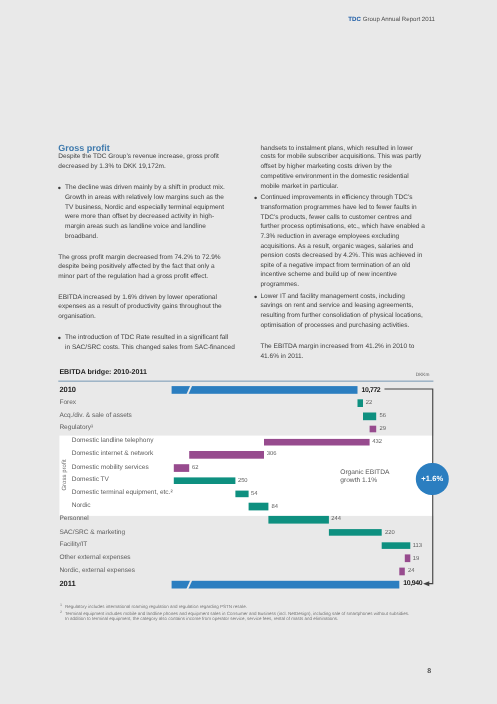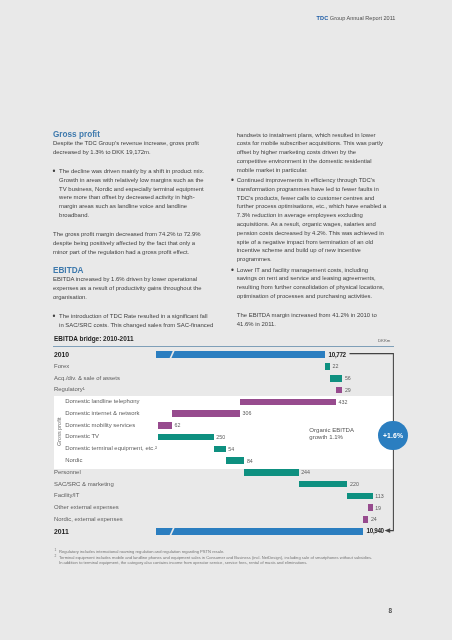--- a/index.html
+++ b/index.html
@@ -54,21 +54,20 @@
 Growth in areas with relatively low margins such as the
 TV business, Nordic and especially terminal equipment
 were more than offset by decreased activity in high-
 margin areas such as landline voice and landline
 broadband.</span></div>
     <div class="gap"></div>
     <div class="blk">The gross profit margin decreased from 74.2% to 72.9%
 despite being positively affected by the fact that only a
 minor part of the regulation had a gross profit effect.</div>
     <div class="gap"></div>
-    <div class="blk head">EBITDA</div>
     <div class="blk">EBITDA increased by 1.6% driven by lower operational
 expenses as a result of productivity gains throughout the
 organisation.</div>
     <div class="gap"></div>
     <div class="blk bullet"><span class="dot">•</span><span>The introduction of TDC Rate resulted in a significant fall
 in SAC/SRC costs. This changed sales from SAC-financed</span></div>
     <div class="gap"></div>
   </div>
   <div class="col colR">
     <div class="blk">handsets to instalment plans, which resulted in lower

